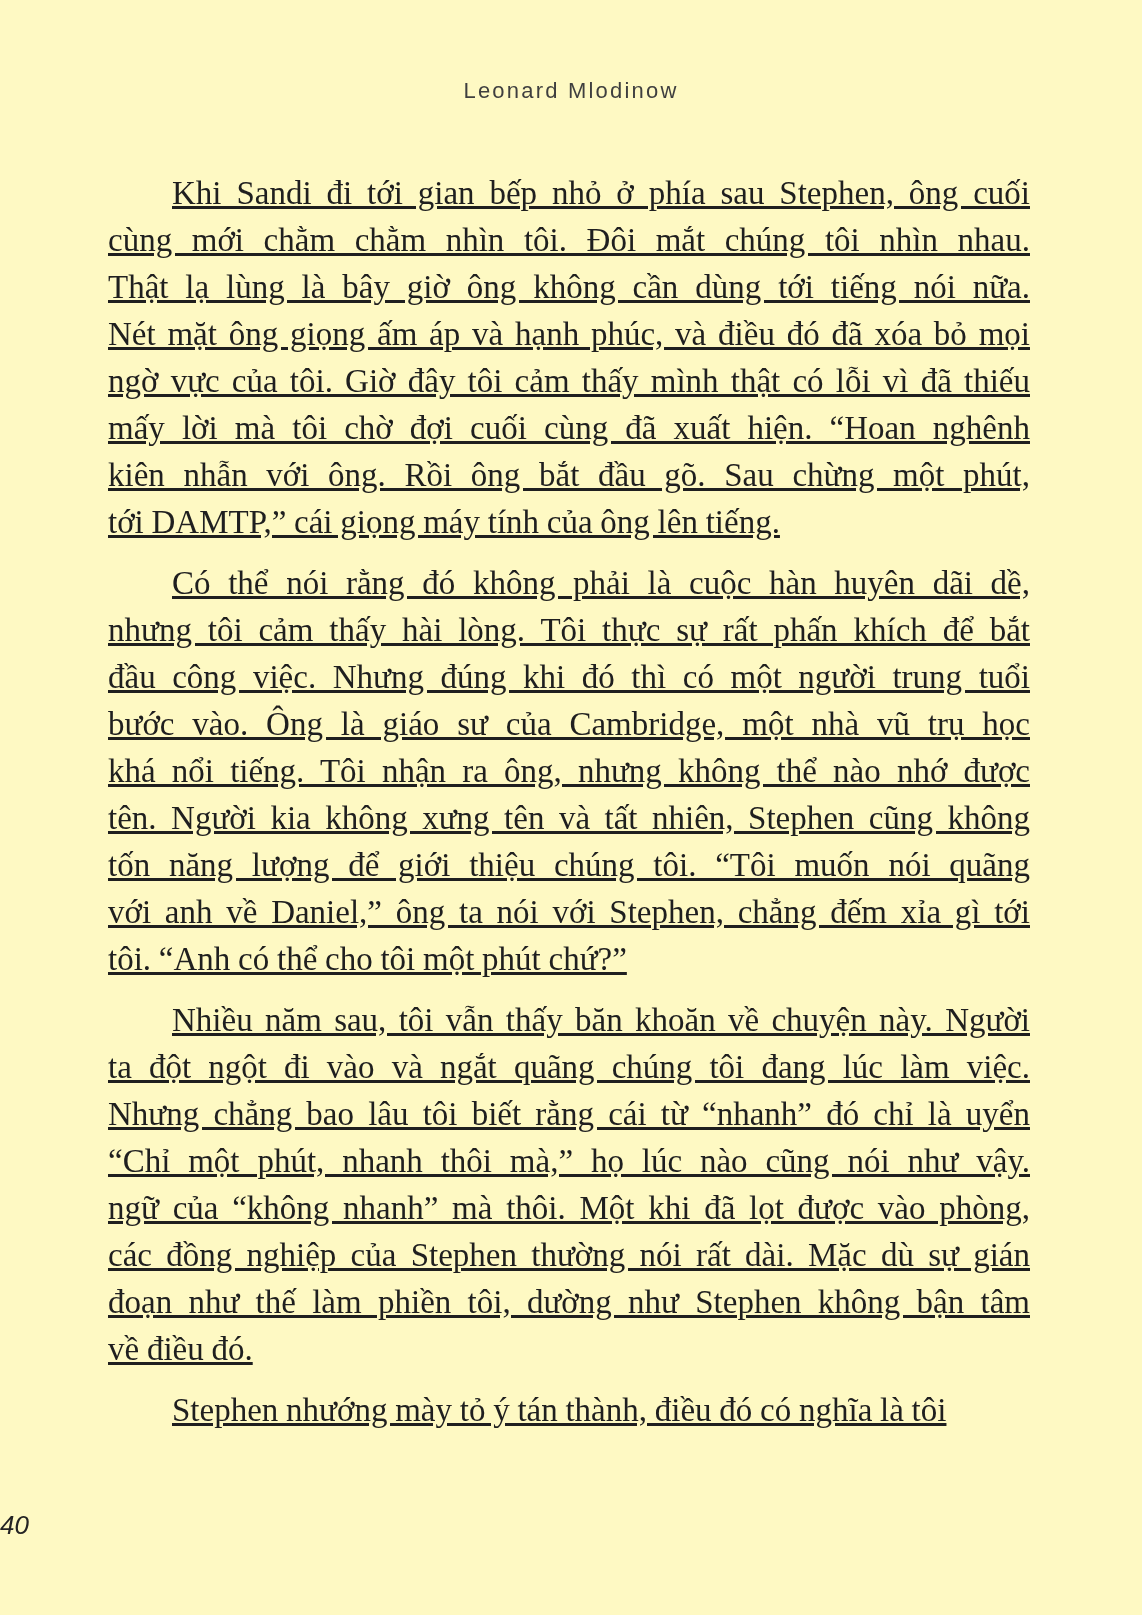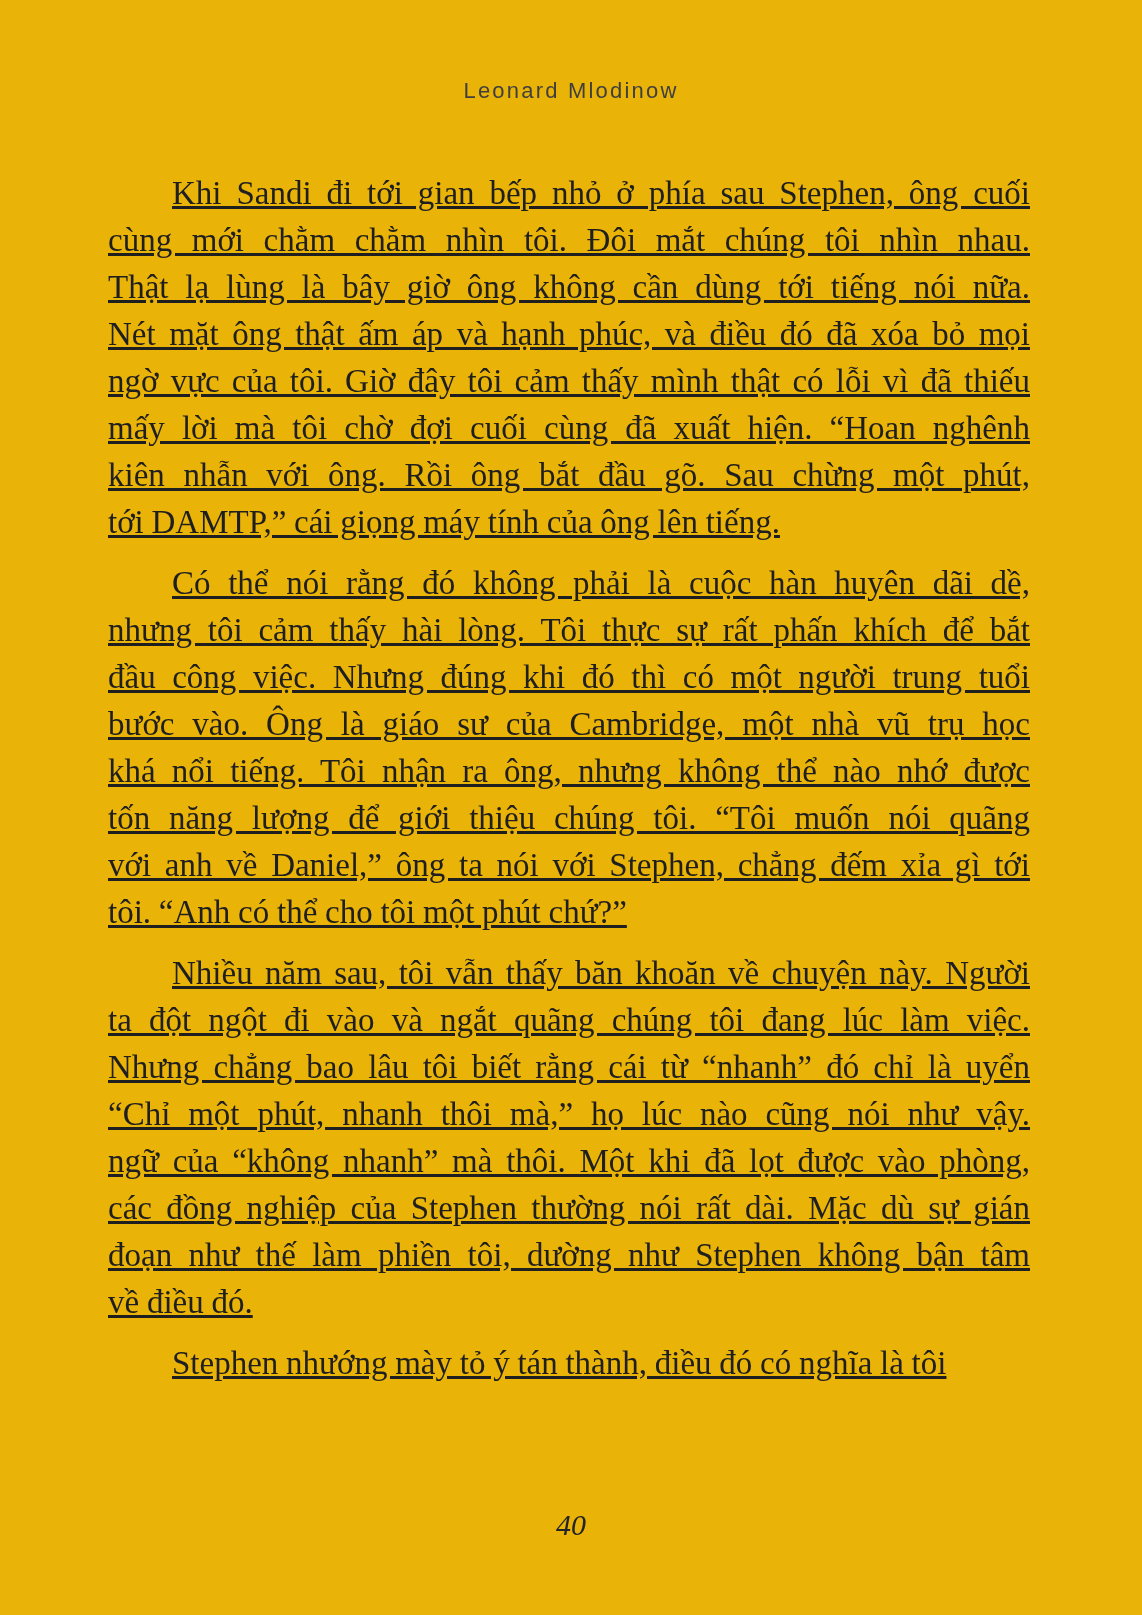--- a/index.html
+++ b/index.html
@@ -5,21 +5,21 @@
   html, body { margin: 0; padding: 0; }
   body {
     width: 1142px; height: 1615px;
     background: #ffffff;
     font-family: "Liberation Serif", serif;
     color: #1f1f1f;
   }
   .page {
     position: relative;
     width: 1142px; height: 1615px;
-    background: #eab308;
+    background: #fef9c3;
     overflow: hidden;
   }
   .running-header {
     position: absolute;
     top: 78px; left: 0; width: 100%;
     text-align: center;
     font-family: "Liberation Sans", sans-serif;
     font-size: 22px;
     line-height: 26px;
     font-weight: 400;
@@ -40,51 +40,52 @@
   .line {
     text-align: justify;
     text-align-last: justify;
     min-height: 47px;
   }
   .line.first { text-indent: 64px; }
   .line.last { text-align-last: left; }
   .page-number {
     position: absolute;
     top: 1509px; left: 0; width: 100%;
-    text-align: center;
-    font-family: Liberation Serif, serif;
+    text-align: left;
+    font-family: Liberation Sans, sans-serif;
     font-style: italic;
-    font-size: 30px;
+    font-size: 26px;
     line-height: 32px;
     color: #242424;
   }
 </style>
 </head>
 <body>
 
 <div class="page">
   <div class="running-header">Leonard Mlodinow</div>
 
   <div class="body-text" id="body-text">
       <div class="para">
         <div class="line first">Khi Sandi đi tới gian bếp nhỏ ở phía sau Stephen, ông cuối</div>
         <div class="line">cùng mới chằm chằm nhìn tôi. Đôi mắt chúng tôi nhìn nhau.</div>
         <div class="line">Thật lạ lùng là bây giờ ông không cần dùng tới tiếng nói nữa.</div>
-        <div class="line">Nét mặt ông thật ấm áp và hạnh phúc, và điều đó đã xóa bỏ mọi</div>
+        <div class="line">Nét mặt ông giọng ấm áp và hạnh phúc, và điều đó đã xóa bỏ mọi</div>
         <div class="line">ngờ vực của tôi. Giờ đây tôi cảm thấy mình thật có lỗi vì đã thiếu</div>
         <div class="line">mấy lời mà tôi chờ đợi cuối cùng đã xuất hiện. “Hoan nghênh</div>
         <div class="line">kiên nhẫn với ông. Rồi ông bắt đầu gõ. Sau chừng một phút,</div>
         <div class="line last">tới DAMTP,” cái giọng máy tính của ông lên tiếng.</div>
       </div>
       <div class="para">
         <div class="line first">Có thể nói rằng đó không phải là cuộc hàn huyên dãi dề,</div>
         <div class="line">nhưng tôi cảm thấy hài lòng. Tôi thực sự rất phấn khích để bắt</div>
         <div class="line">đầu công việc. Nhưng đúng khi đó thì có một người trung tuổi</div>
         <div class="line">bước vào. Ông là giáo sư của Cambridge, một nhà vũ trụ học</div>
         <div class="line">khá nổi tiếng. Tôi nhận ra ông, nhưng không thể nào nhớ được</div>
+        <div class="line">tên. Người kia không xưng tên và tất nhiên, Stephen cũng không</div>
         <div class="line">tốn năng lượng để giới thiệu chúng tôi. “Tôi muốn nói quãng</div>
         <div class="line">với anh về Daniel,” ông ta nói với Stephen, chẳng đếm xỉa gì tới</div>
         <div class="line last">tôi. “Anh có thể cho tôi một phút chứ?”</div>
       </div>
       <div class="para">
         <div class="line first">Nhiều năm sau, tôi vẫn thấy băn khoăn về chuyện này. Người</div>
         <div class="line">ta đột ngột đi vào và ngắt quãng chúng tôi đang lúc làm việc.</div>
         <div class="line">Nhưng chẳng bao lâu tôi biết rằng cái từ “nhanh” đó chỉ là uyển</div>
         <div class="line">“Chỉ một phút, nhanh thôi mà,” họ lúc nào cũng nói như vậy.</div>
         <div class="line">ngữ của “không nhanh” mà thôi. Một khi đã lọt được vào phòng,</div>

